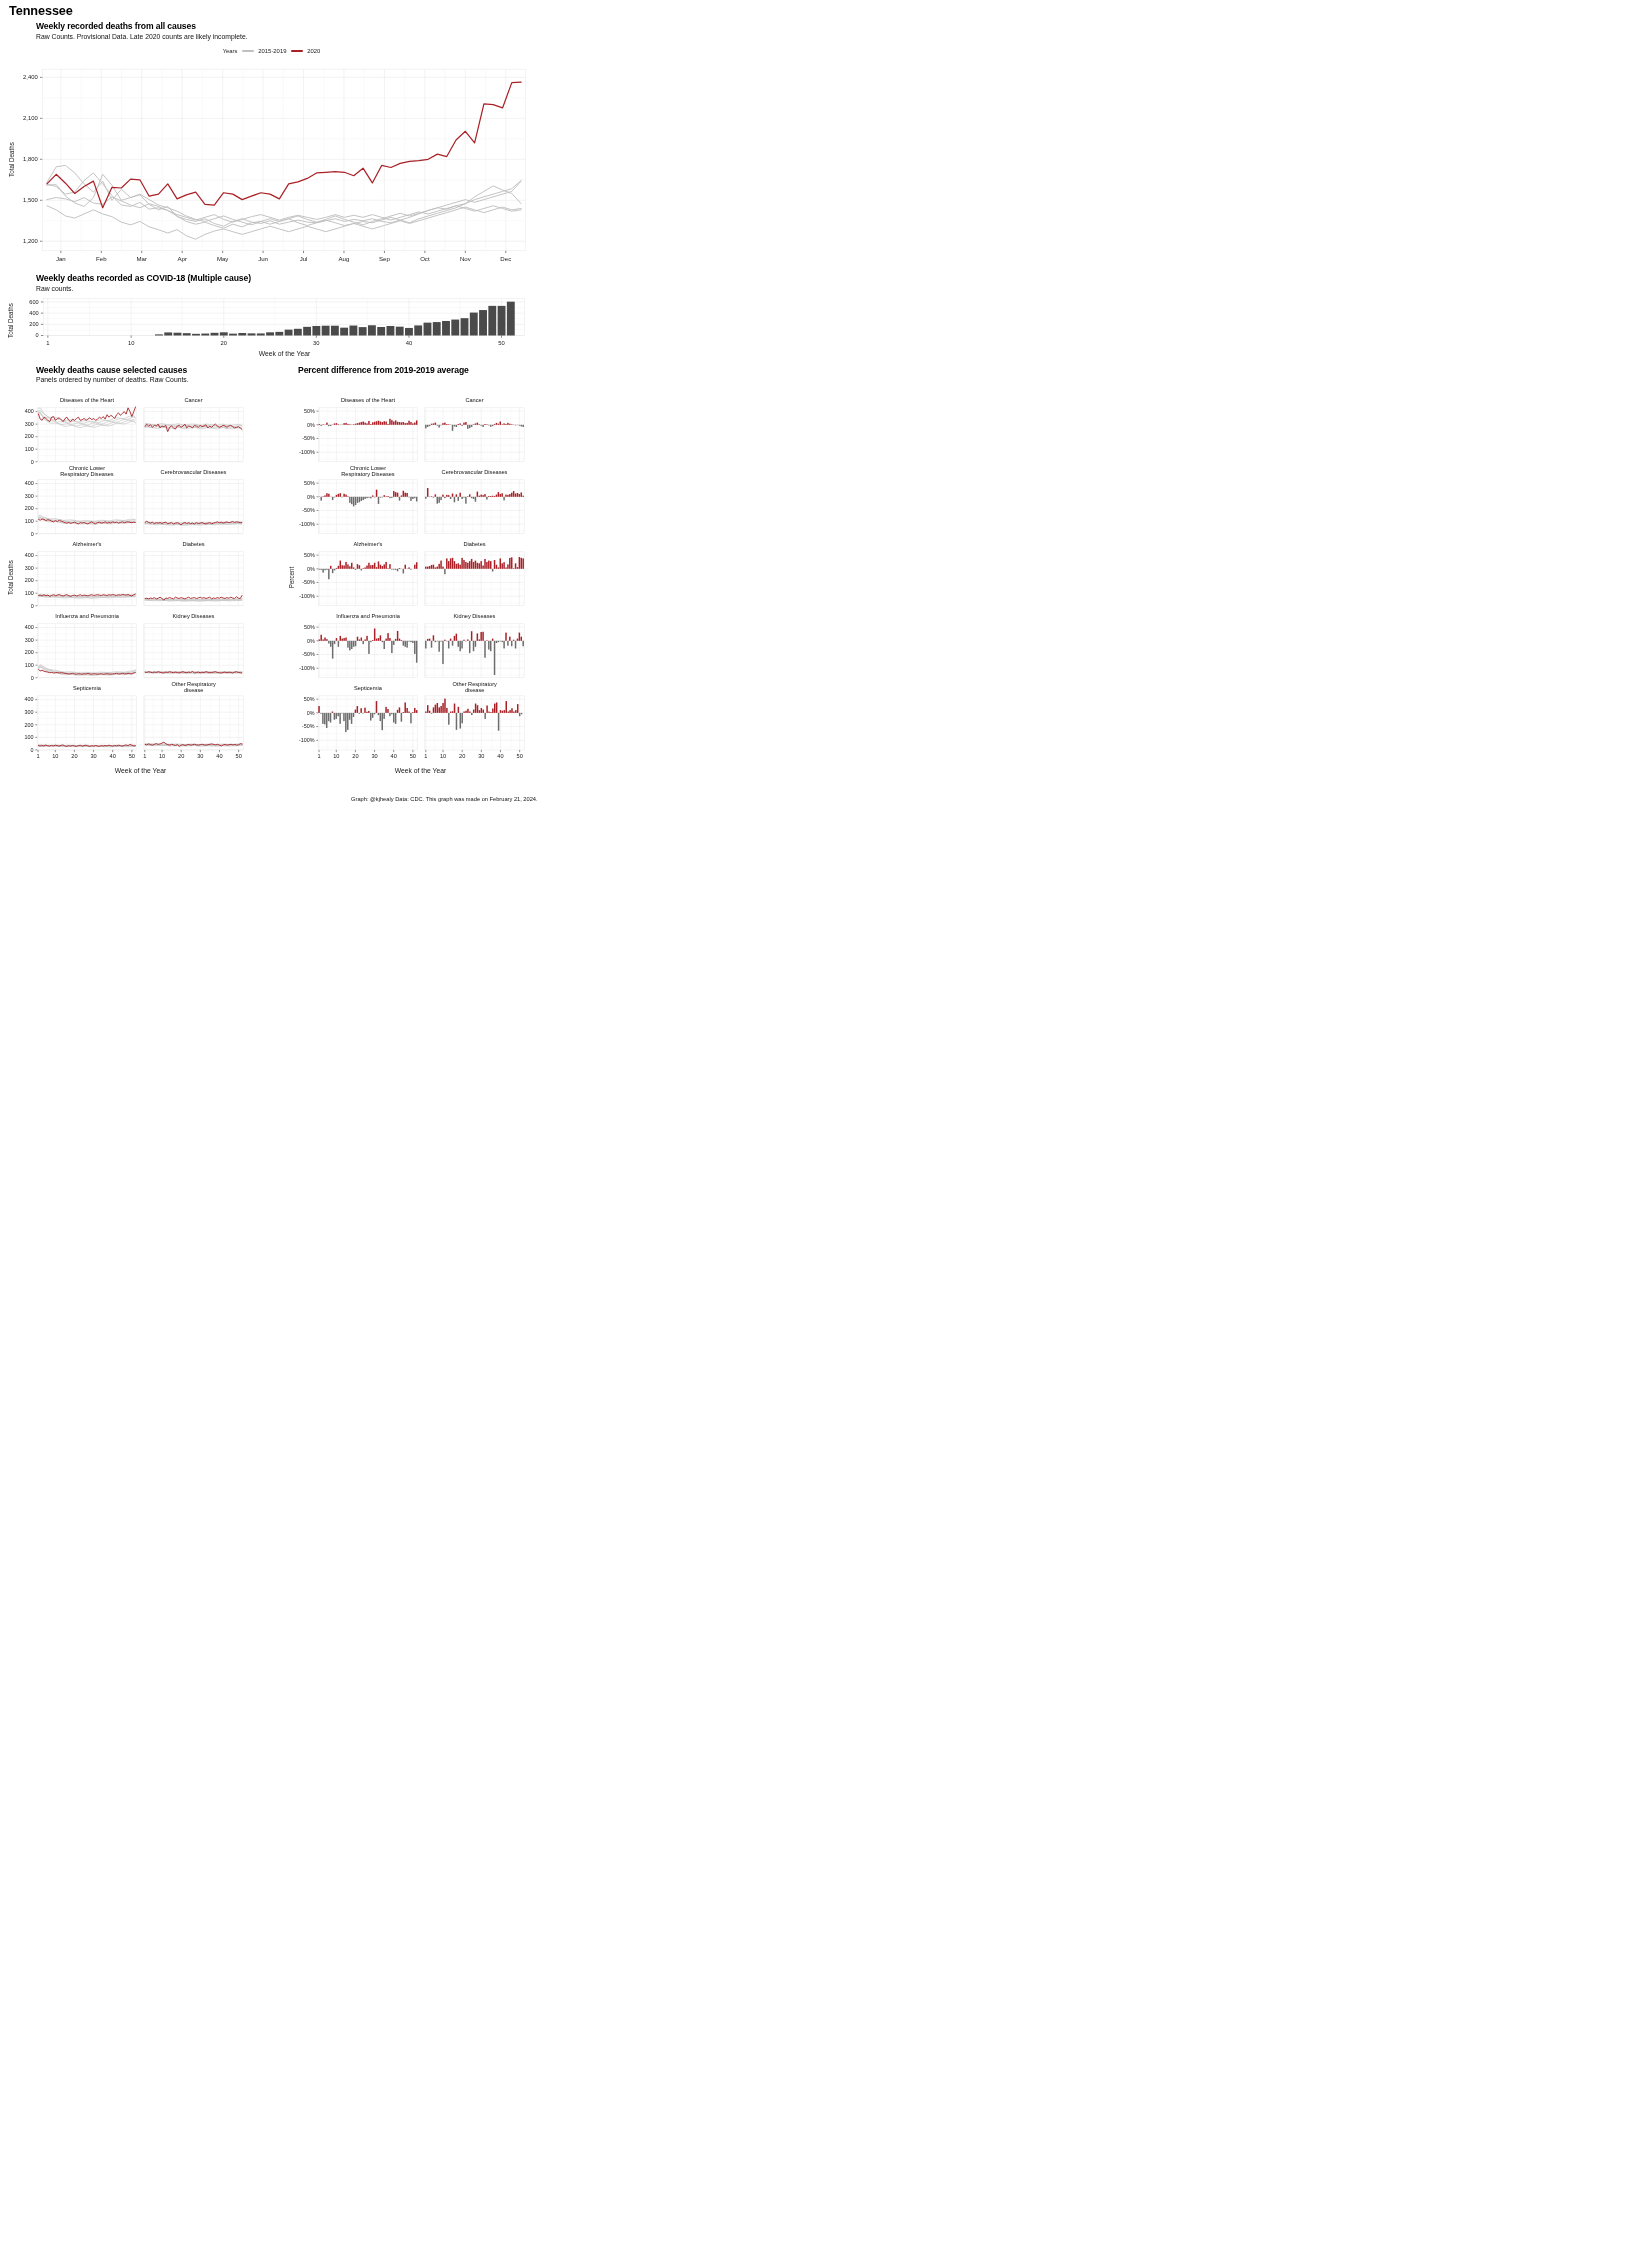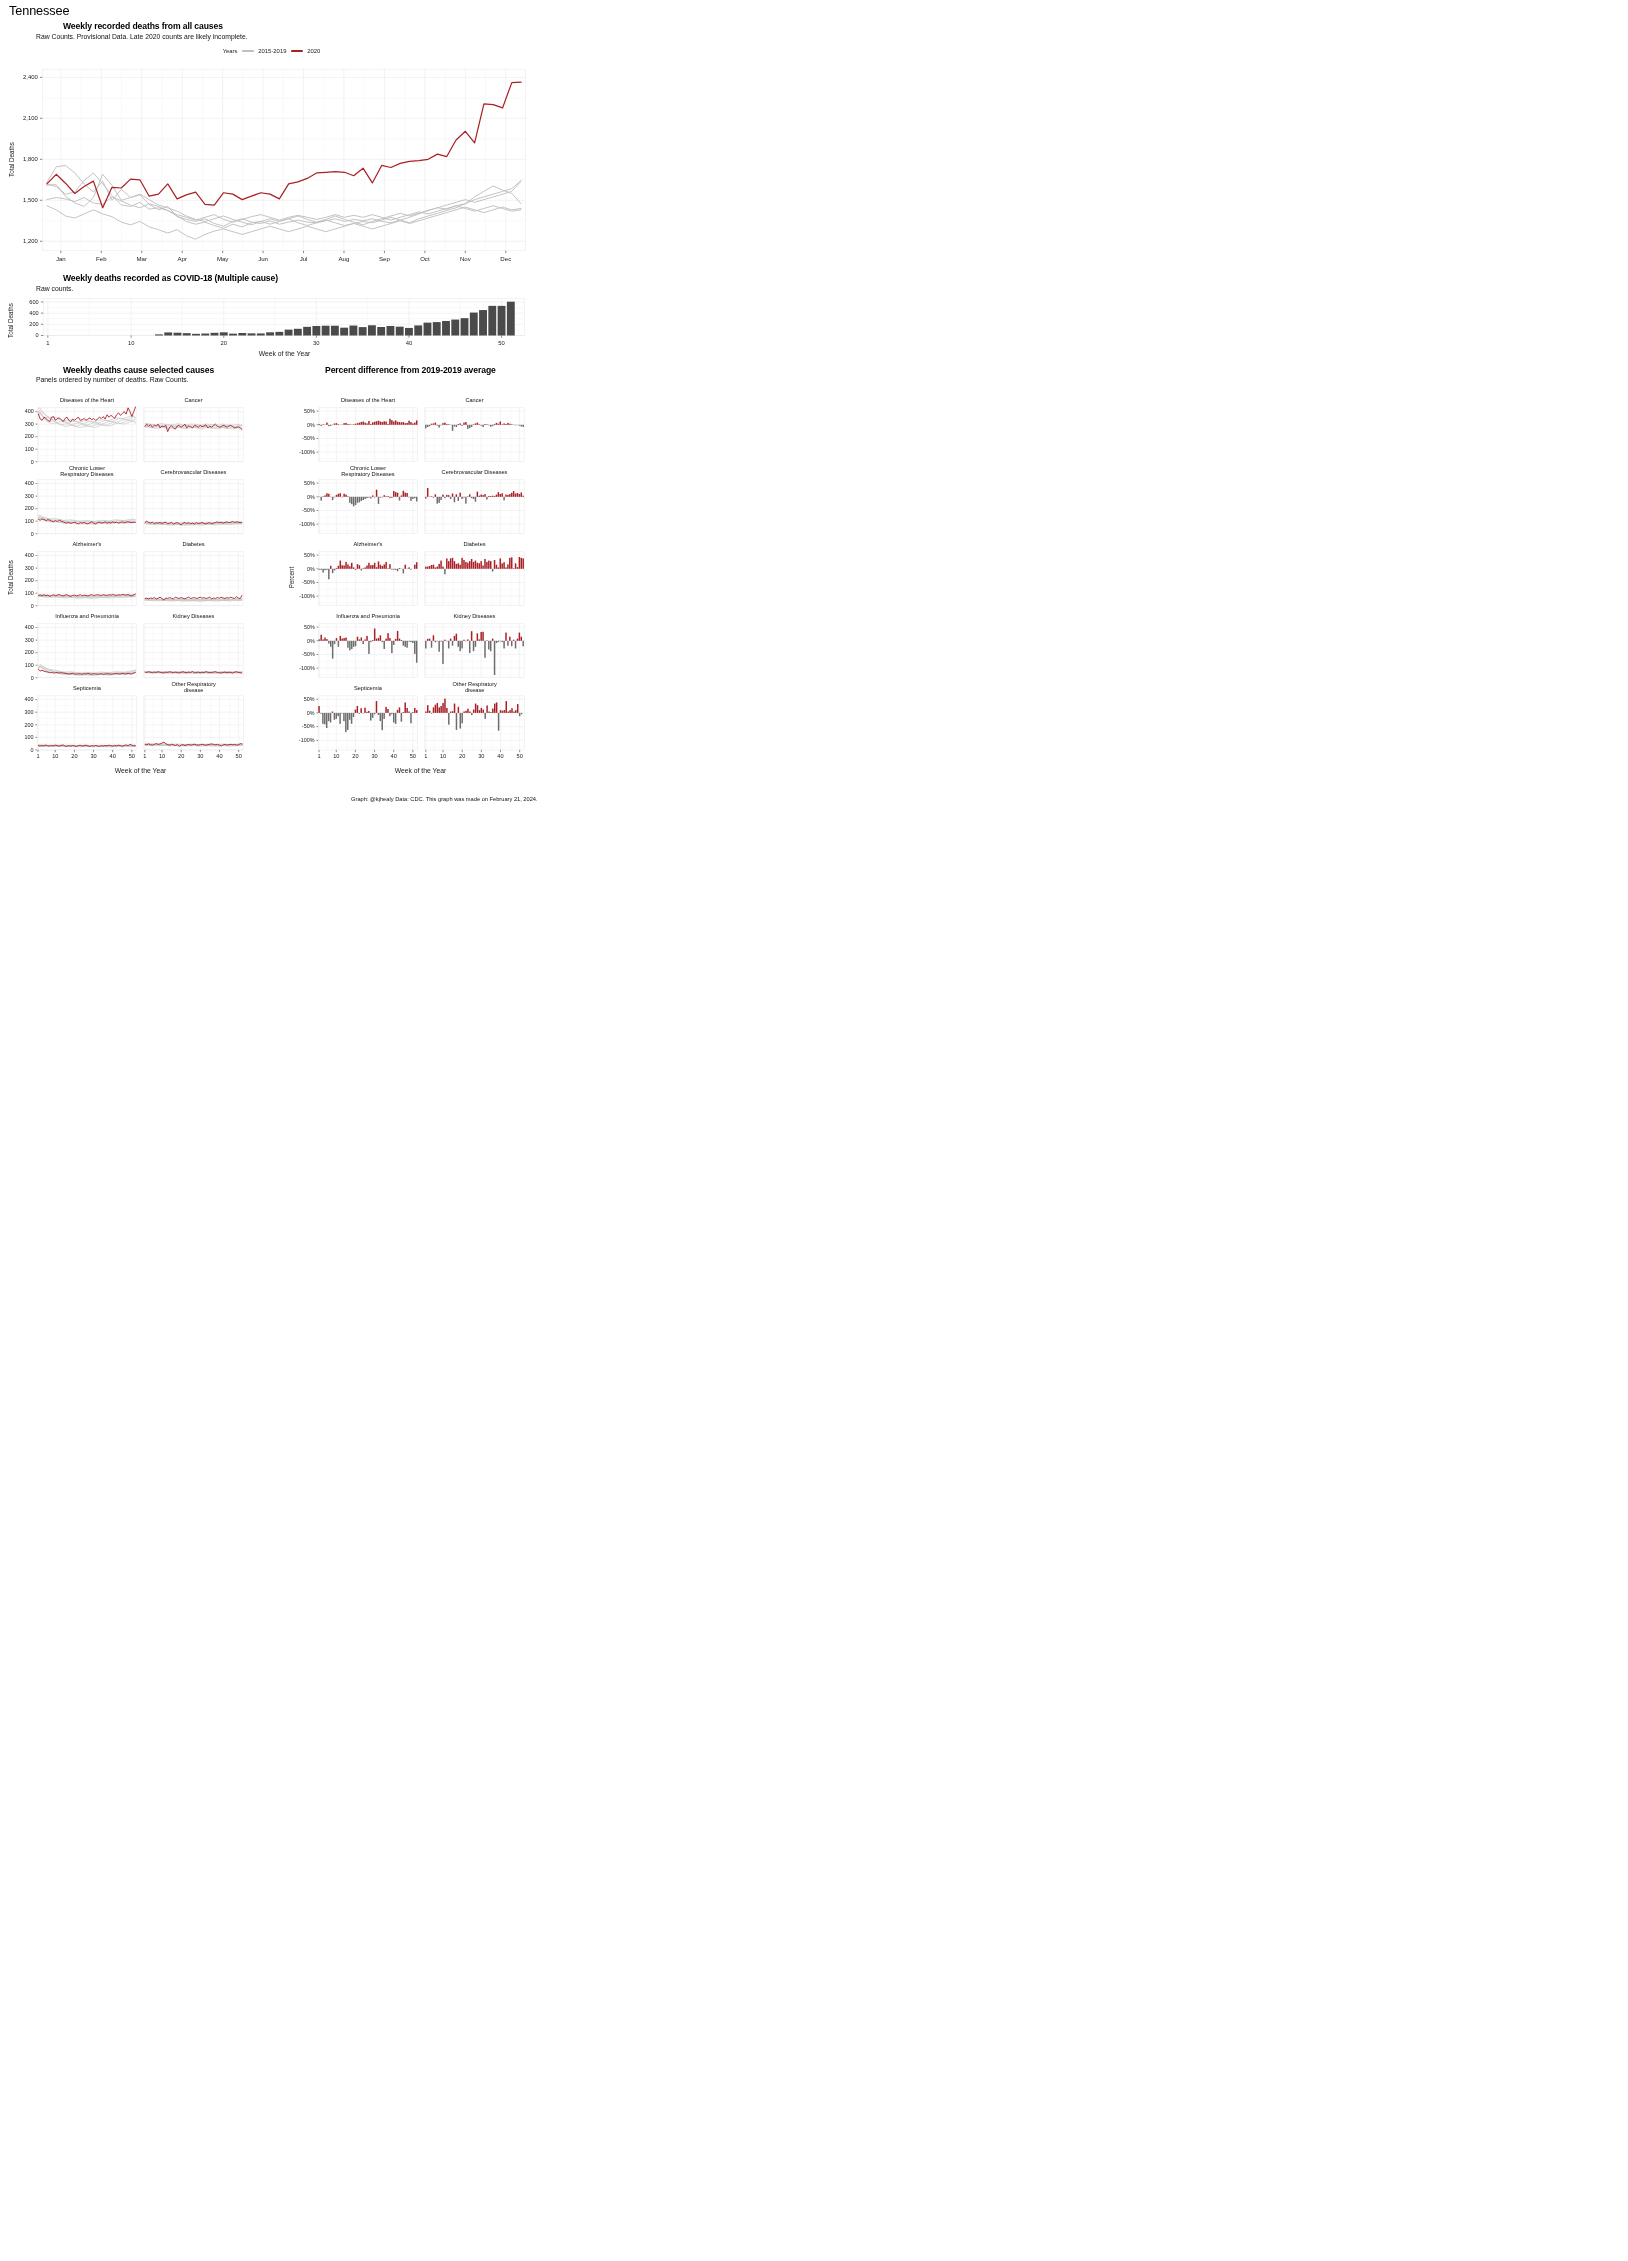--- a/index.html
+++ b/index.html
@@ -1,19 +1,19 @@
 <!DOCTYPE html>
 <html style="--red: #A92026; --gray-line: #BFBFBF;font-size:7.2px"><head>
 <meta charset="utf-8">
 <style>
   html,body{margin:0;padding:0;background:#fff;}
   body{width:543px;height:814px;position:relative;font-family:"Liberation Sans",sans-serif;color:#000;}
   .abs{position:absolute;}
-  .page-title{font-size:12.7px;font-weight:400;letter-spacing:-0.1px;}
-  .chart-title{font-size:8.6px;font-weight:700;letter-spacing:-0.1px;margin-left:27px;}
+  .page-title{font-size:12.7px;font-weight:700;letter-spacing:-0.1px;}
+  .chart-title{font-size:8.6px;font-weight:700;letter-spacing:-0.1px;}
   .chart-subtitle{font-size:6.8px;color:#111;}
   .legend{display:flex;align-items:center;gap:4.5px;justify-content:center;font-size:5.9px;color:#1a1a1a;}
   .legend .sw{display:inline-block;width:11.8px;height:1.8px;border-radius:0.9px;background:var(--gray-line);}
   .legend .sw.red{background:var(--red);}
   .rot{transform:rotate(-90deg);font-size:6.3px;color:#1a1a1a;text-align:center;width:63px;}
   .xlab{font-size:6.8px;color:#1a1a1a;text-align:center;}
   .footer{font-size:5.7px;color:#111;text-align:right;}
   svg text{font-family:"Liberation Sans",sans-serif;}
 </style>
 </head>

